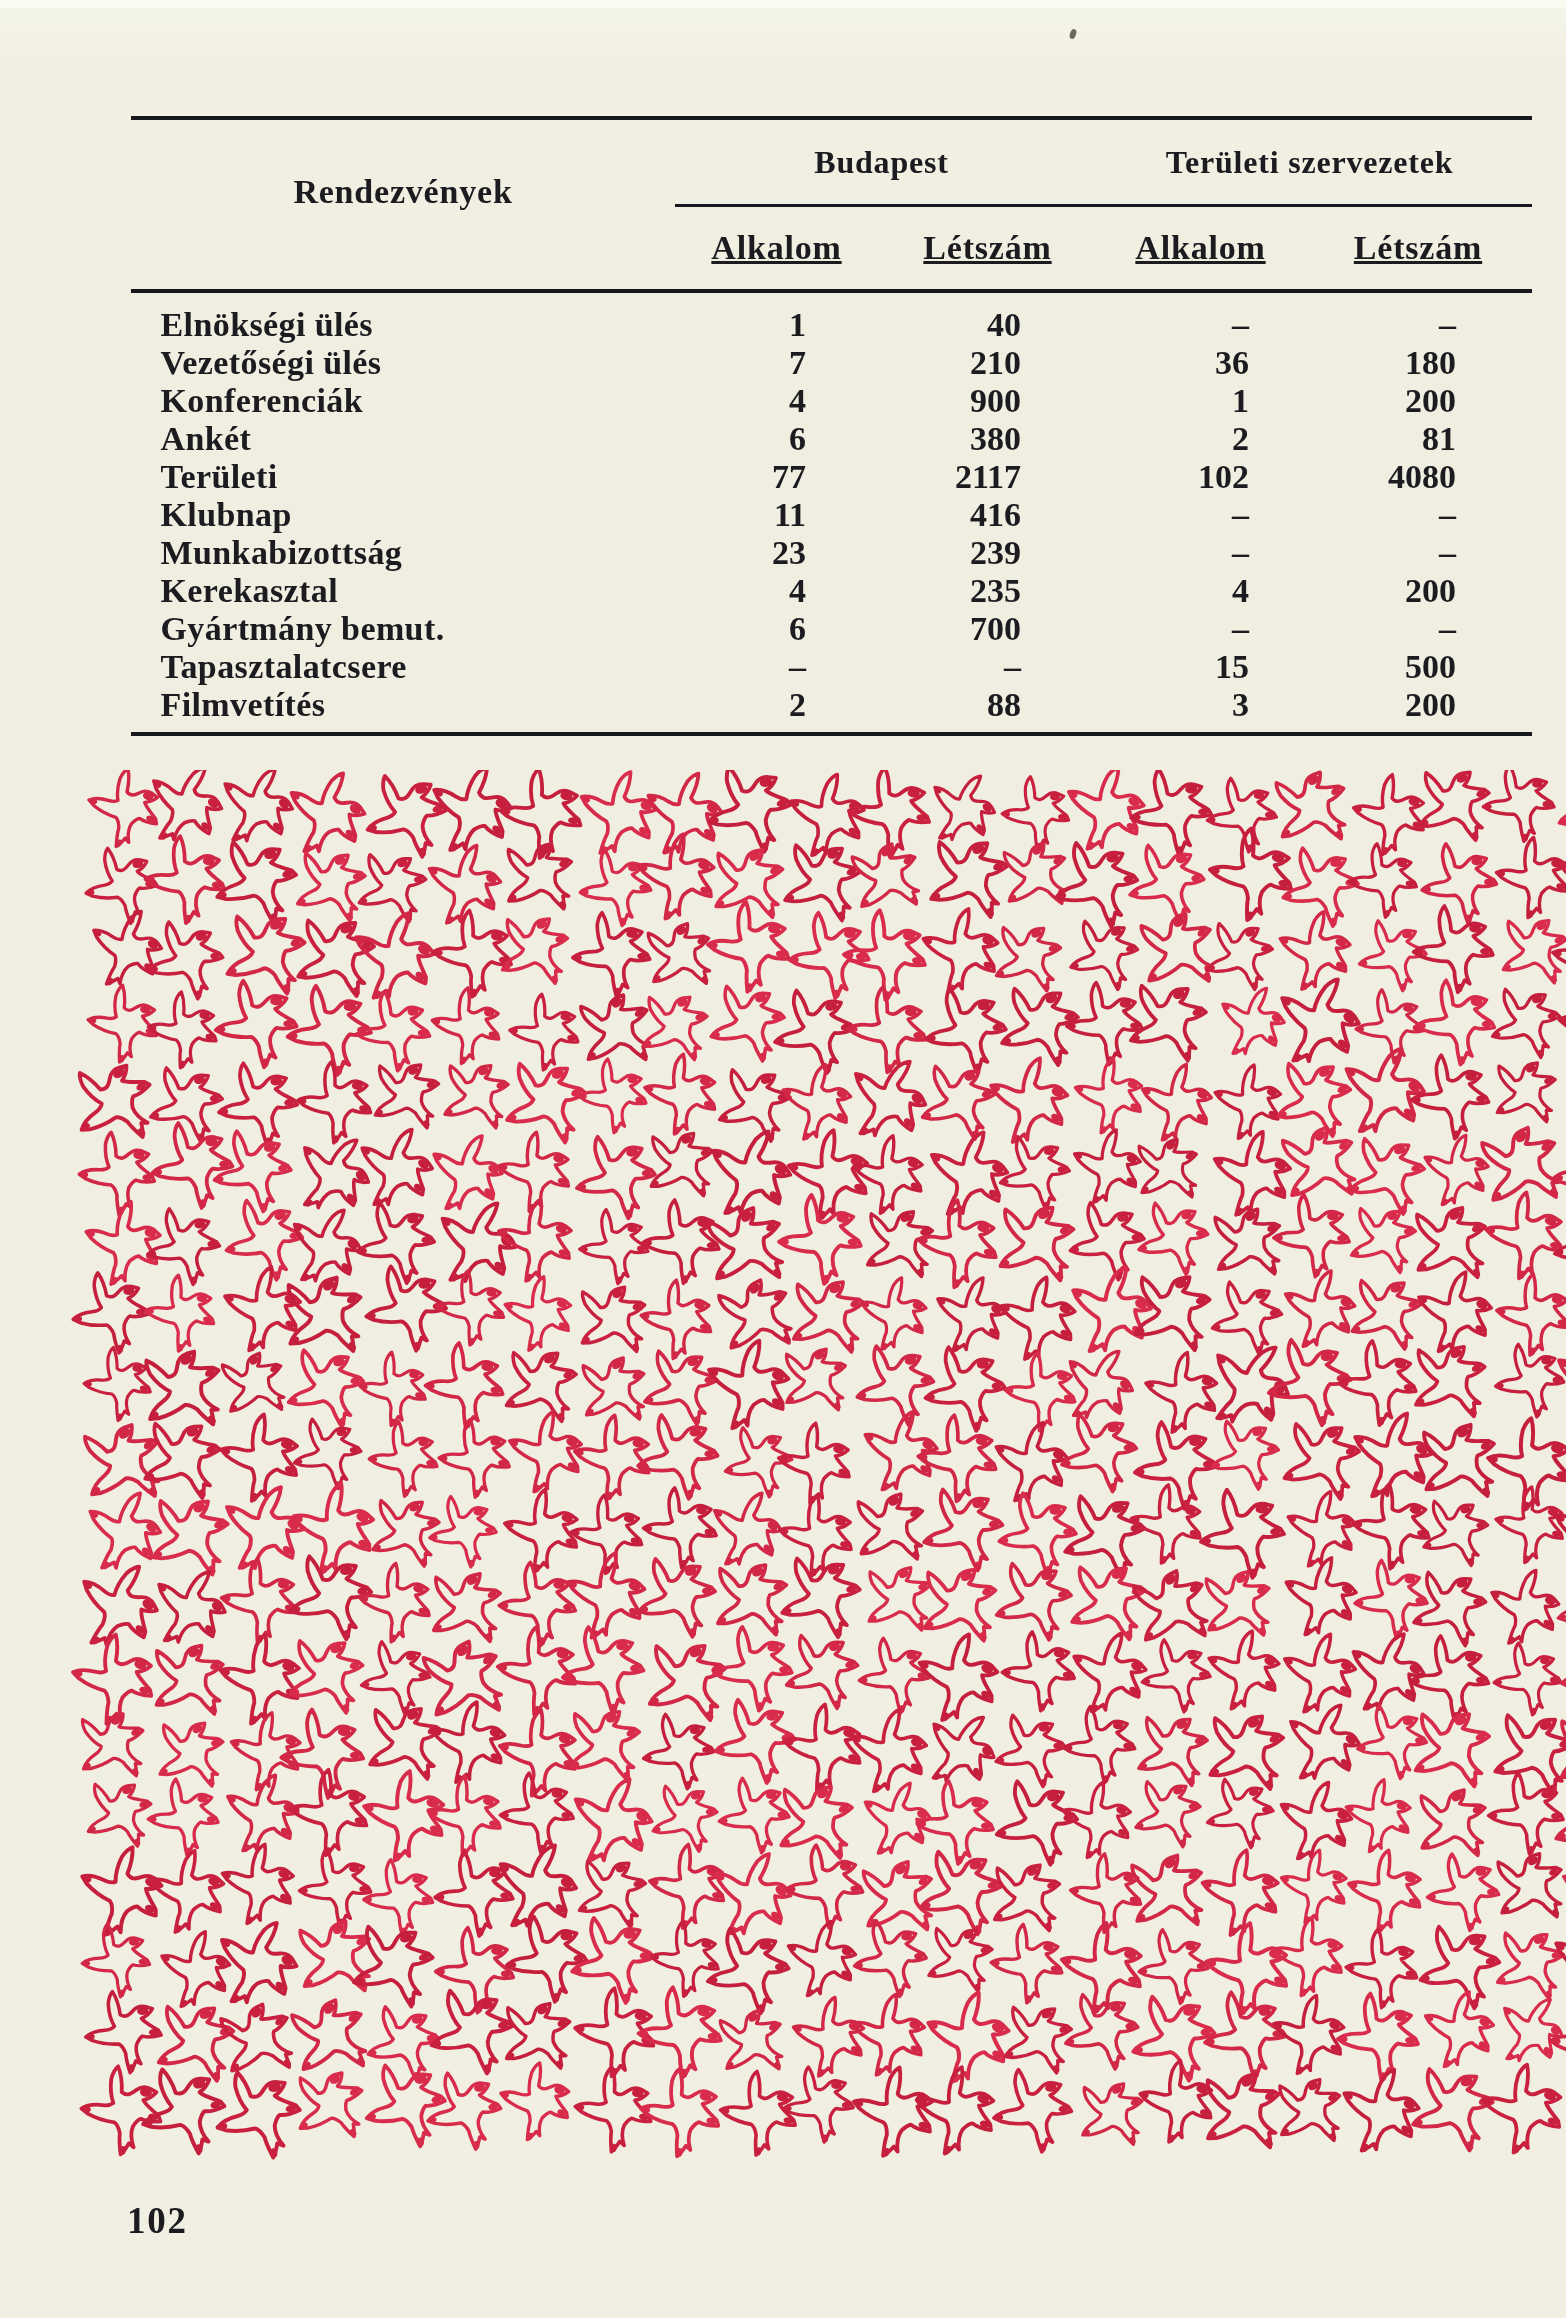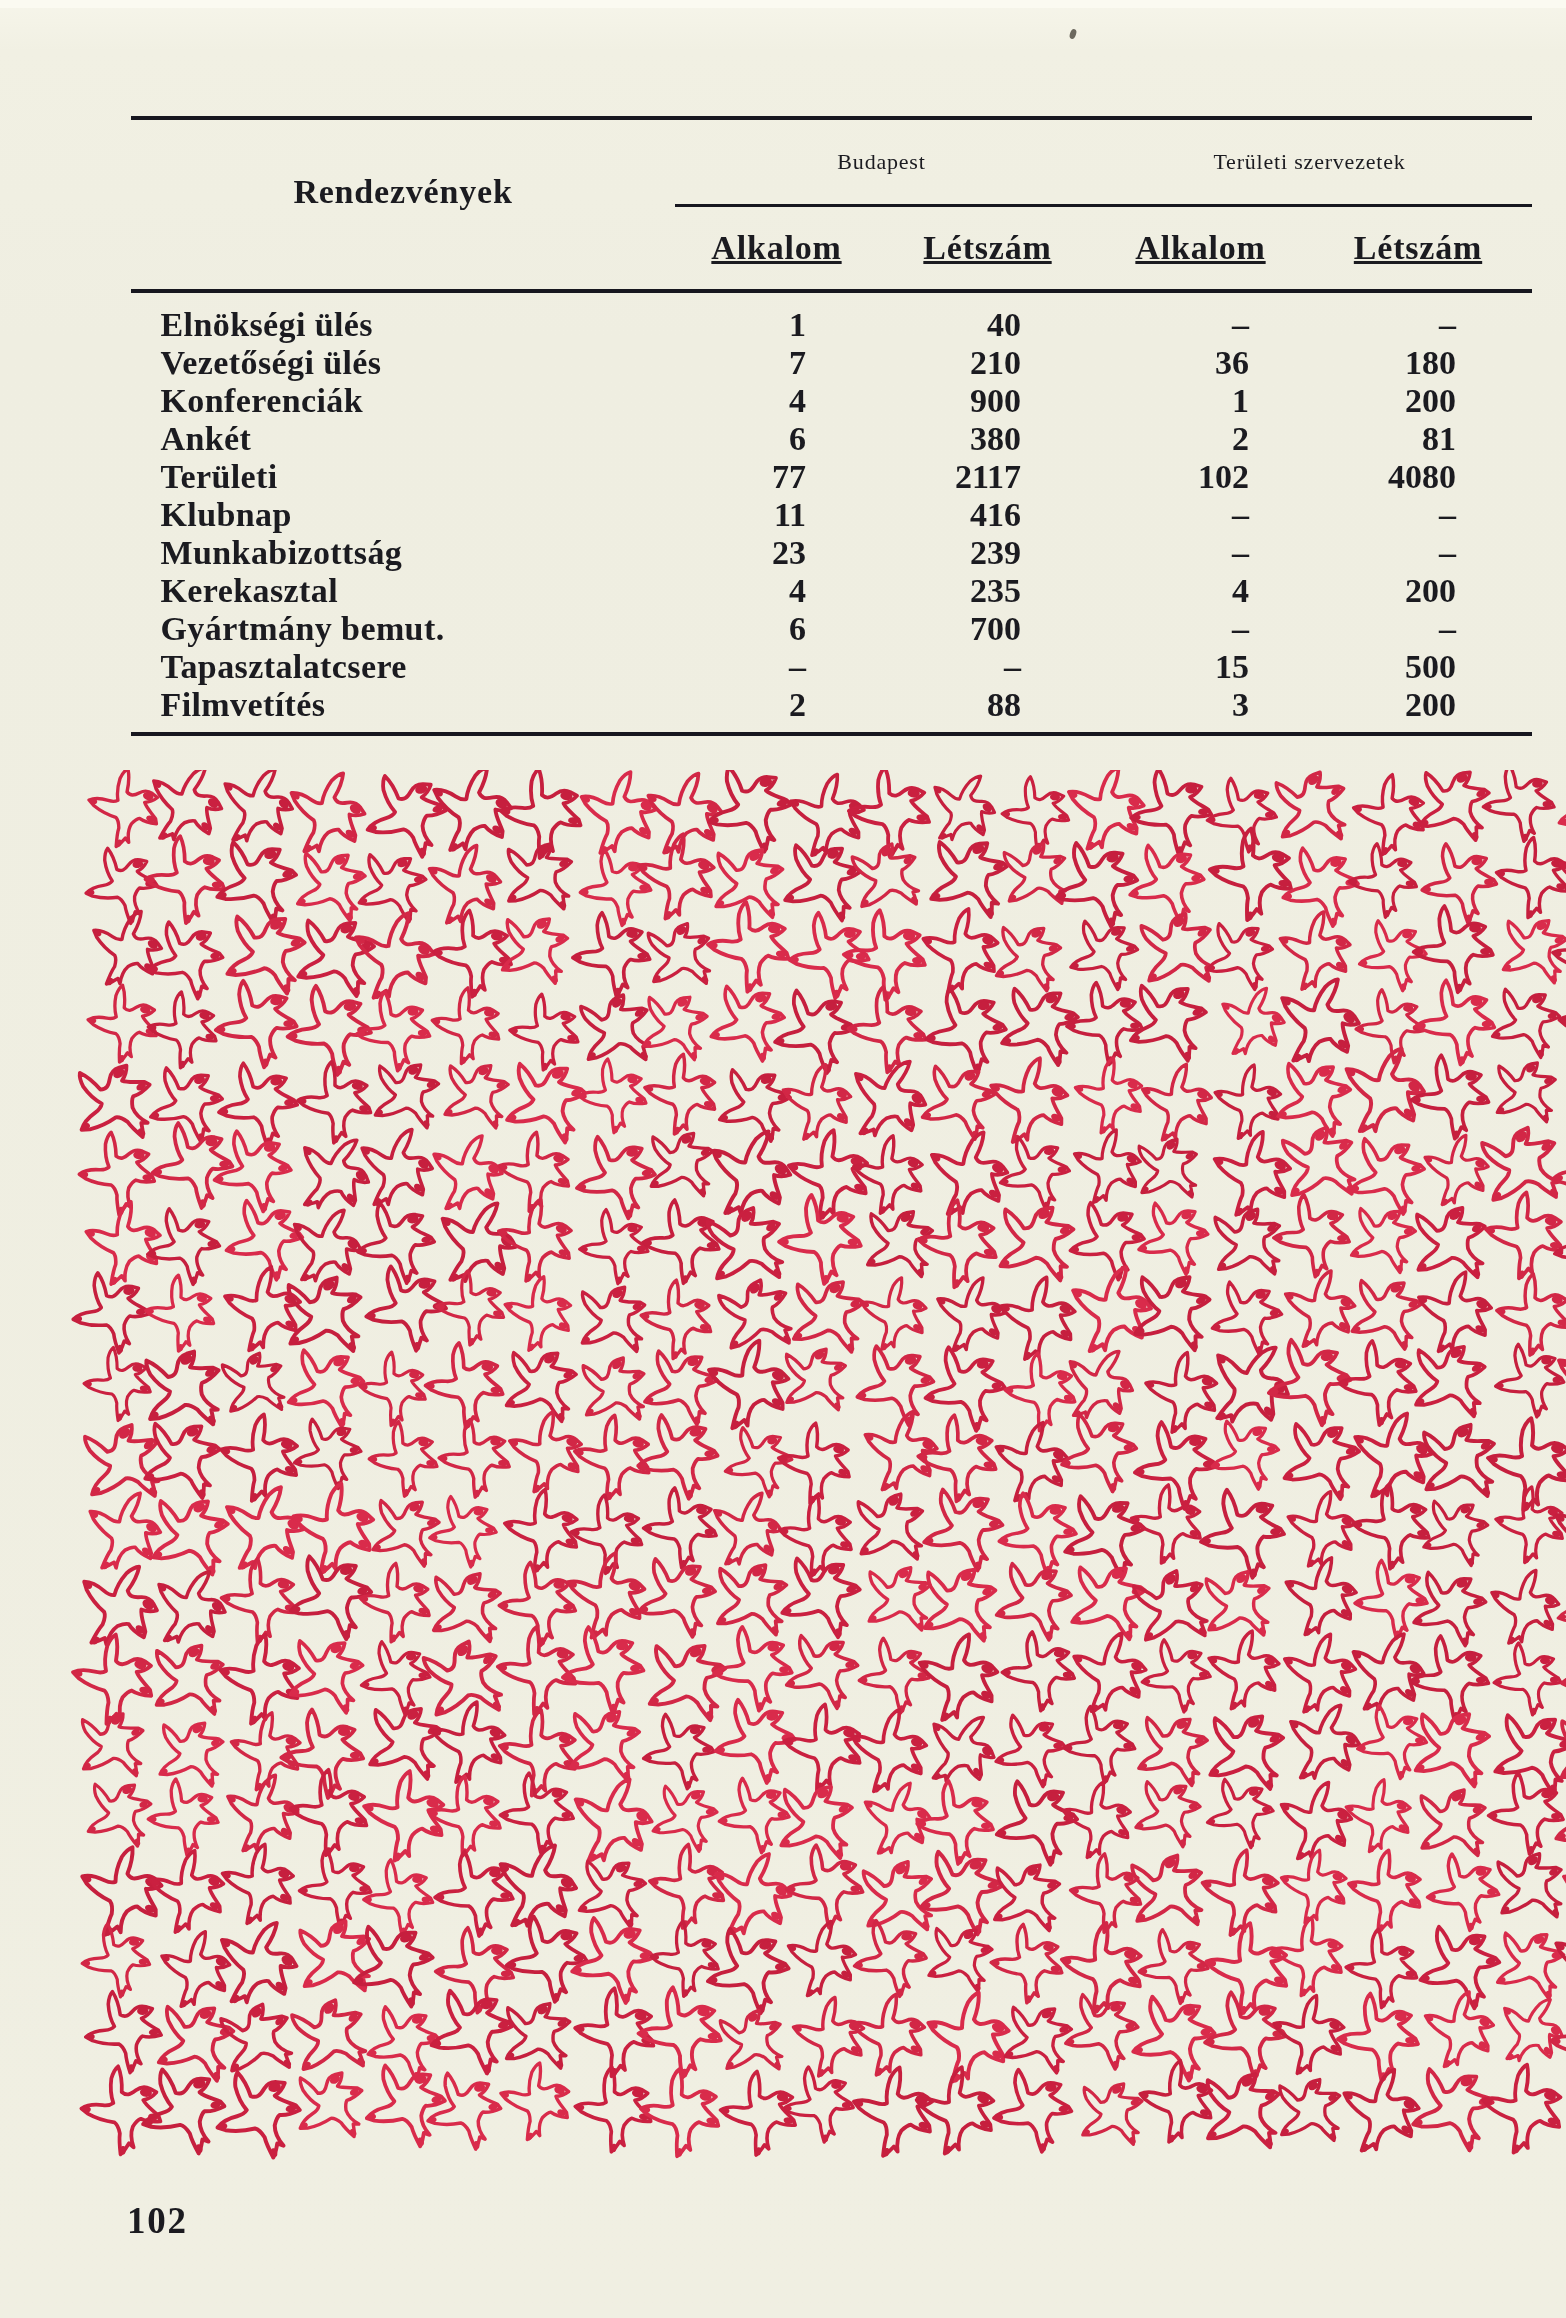--- a/index.html
+++ b/index.html
@@ -22,21 +22,21 @@
     border-bottom:4.2px solid #17171f;
   }
   .thead{position:relative;height:169px;border-bottom:4.2px solid #17171f;}
   .row-header-cell{
     position:absolute;left:0;top:0;width:544px;height:144px;
     display:flex;align-items:center;justify-content:center;
     font-size:34px;font-weight:bold;letter-spacing:0.8px;
   }
   .groups-area{position:absolute;left:544px;top:0;right:0;height:169px;}
   .group-row{display:grid;grid-template-columns:413px 443px;height:84px;align-items:center;}
-  .group-cell{text-align:center;font-size:22px;font-weight:normal;letter-spacing:0.8px;}
+  .group-cell{text-align:center;font-size:32px;font-weight:bold;letter-spacing:0.8px;}
   .group-rule{height:2.5px;background:#17171f;margin:0;}
   .cols-row{display:grid;grid-template-columns:203px 219px 207px 228px;height:82px;align-items:center;}
   .cols-row div{text-align:center;font-size:34px;font-weight:bold;letter-spacing:0.8px;text-decoration:underline;}
 
   .tbody{padding-top:13px;padding-bottom:8.4px;}
   .trow{display:grid;grid-template-columns:544px 203px 219px 207px 228px;height:38px;align-items:center;font-size:34px;font-weight:bold;}
   .trow .label{padding-left:29.5px;letter-spacing:0.4px;white-space:nowrap;}
   .trow .num{text-align:right;font-variant-numeric:lining-nums;}
   .trow .num.c1{padding-right:72px;}
   .trow .num.c2{padding-right:76px;font-family:Liberation Serif, serif;}

